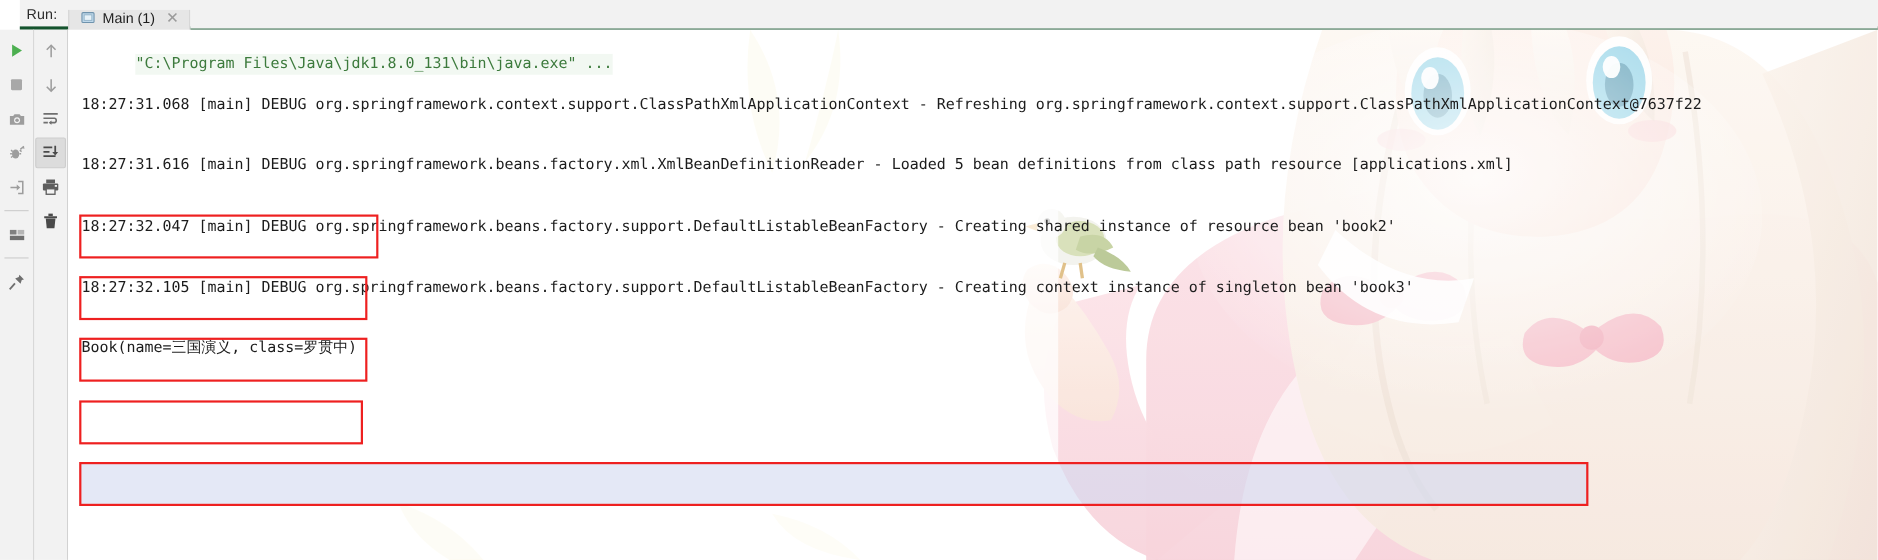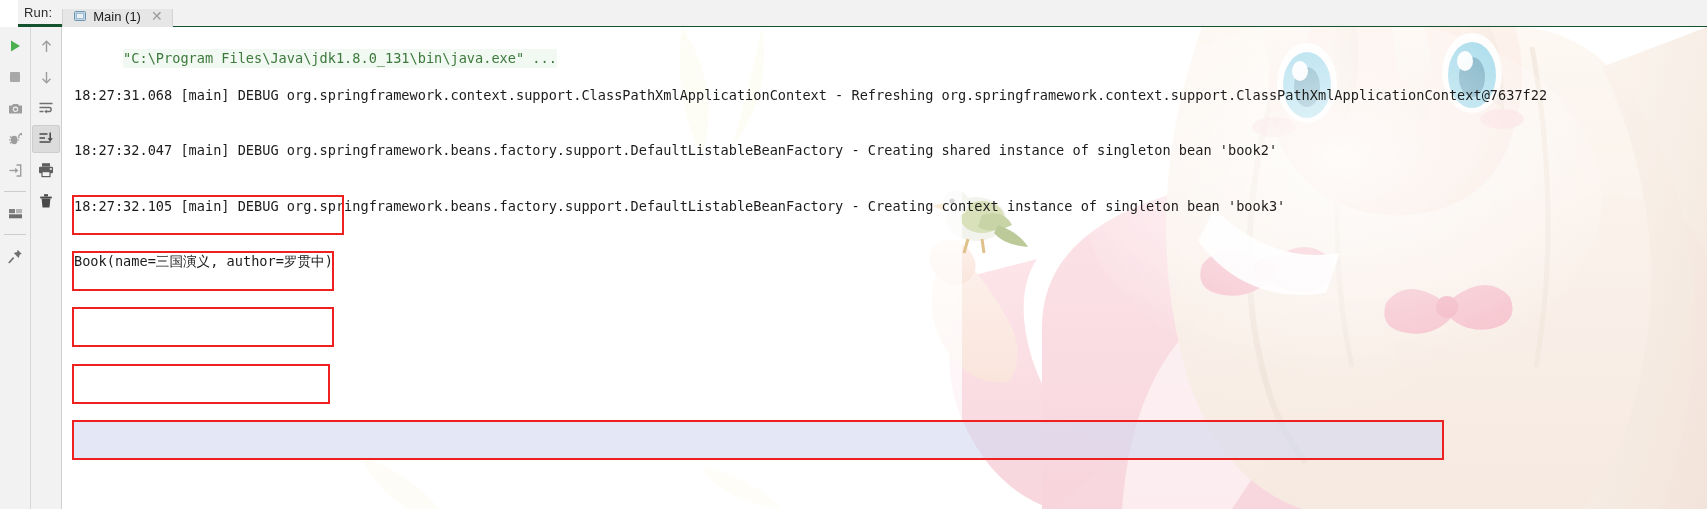--- a/index.html
+++ b/index.html
@@ -297,23 +297,24 @@
 
         <ellipse cx="1280" cy="170" rx="260" ry="180" fill="url(#glow)"></ellipse>
         <rect x="0" y="0" width="900" height="482" fill="#ffffff" opacity=".74"></rect>
         <rect x="0" y="0" width="1645" height="482" fill="#ffffff" opacity=".22"></rect>
       </svg>
     </div>
 
     <div class="lines">
       <div class="ln cmd">"C:\Program Files\Java\jdk1.8.0_131\bin\java.exe" ...</div>
       <div class="ln">18:27:31.068 [main] DEBUG org.springframework.context.support.ClassPathXmlApplicationContext - Refreshing org.springframework.context.support.ClassPathXmlApplicationContext@7637f22</div>
-      <div class="ln">18:27:32.047 [main] DEBUG org.springframework.beans.factory.support.DefaultListableBeanFactory - Creating shared instance of singleton bean 'book2'</div>
+      <div class="ln">18:27:31.616 [main] DEBUG org.springframework.beans.factory.xml.XmlBeanDefinitionReader - Loaded 5 bean definitions from class path resource [applications.xml]</div>
+      <div class="ln">18:27:32.047 [main] DEBUG org.springframework.beans.factory.support.DefaultListableBeanFactory - Creating shared instance of resource bean 'book2'</div>
       <div class="ln">18:27:32.105 [main] DEBUG org.springframework.beans.factory.support.DefaultListableBeanFactory - Creating context instance of singleton bean 'book3'</div>
-      <div class="ln">Book(name=三国演义, author=罗贯中)</div>
+      <div class="ln">Book(name=三国演义, class=罗贯中)</div>
       
       
       
       
       
       
       
       
       
       

